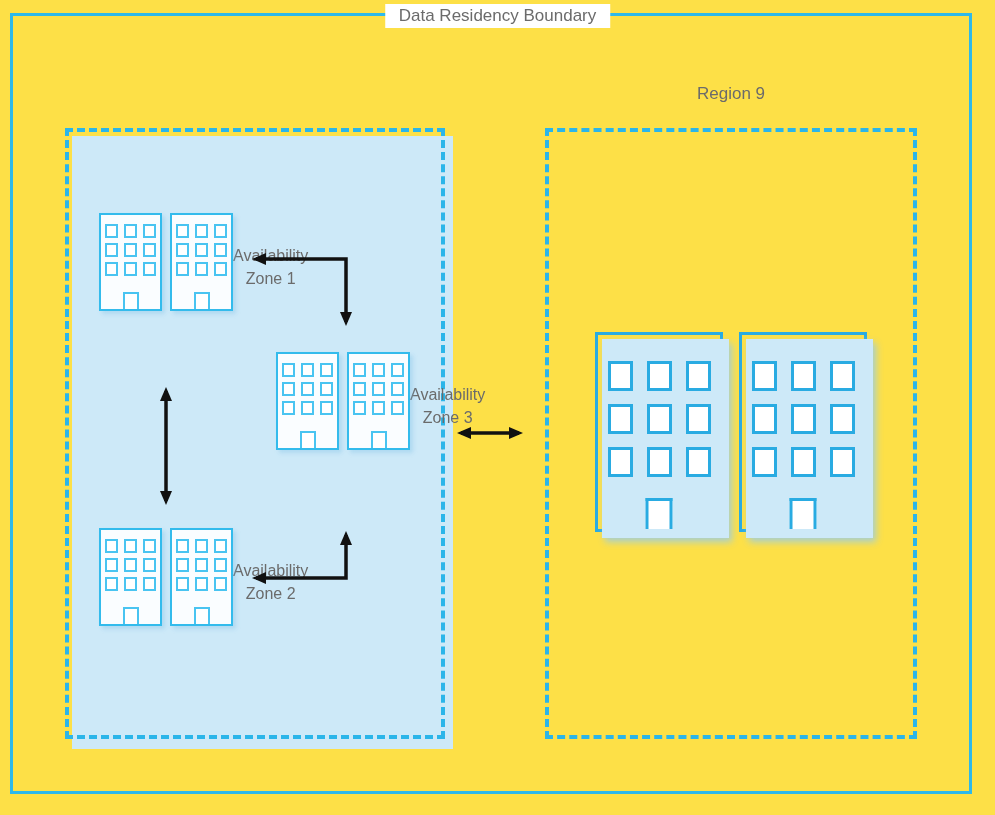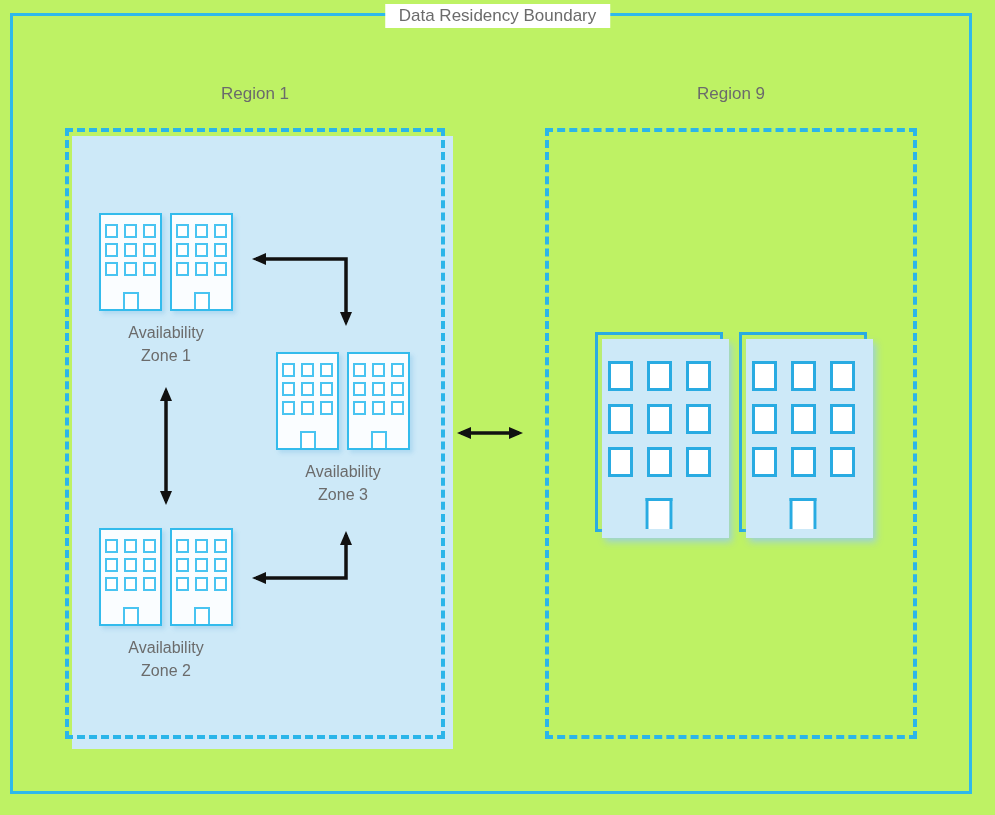--- a/index.html
+++ b/index.html
@@ -1,17 +1,17 @@
 <!DOCTYPE html>
 <html><head>
 <meta charset="utf-8">
 <style>
   html,body { margin:0; padding:0; background:#ffffff; }
   .canvas {
-    position:relative; width:995px; height:815px; background:#bef264;
+    position:relative; width:995px; height:815px; background:#fde047;
     font-family:"Liberation Sans", sans-serif; overflow:hidden;
   }
   
   .outer-box {
     position:absolute; left:10px; top:13px; width:962px; height:781px;
     border:3px solid #2EB9EB; box-sizing:border-box; z-index:1;
   }
   .diagram-title {
     position:absolute; top:4px; left:50%; transform:translateX(-50%);
     background:#ffffff; padding:0 14px; font-size:17px; line-height:24px;
@@ -28,21 +28,21 @@
   .region1-fill {
     position:absolute; left:72px; top:136px; width:381px; height:613px;
     background:#CDE9F8; z-index:1;
   }
   .region-box {
     position:absolute; border:4px dashed #2BB5E9; box-sizing:border-box; z-index:2;
   }
   .region-box.r1box { left:65px; top:128px; width:380px; height:611px; }
   .region-box.r2box { left:545px; top:128px; width:372px; height:611px; }
   
-  .az { position:absolute; display:flex; flex-direction:column; align-items:center; z-index:3; }
+  .az { position:absolute; display:flex; flex-direction:row; align-items:center; z-index:3; }
   .az.az1 { left:99px;  top:213px; }
   .az.az3 { left:276px; top:352px; }
   .az.az2 { left:99px;  top:528px; }
   .brow { display:flex; gap:8px; }
   .az-label {
     margin-top:10px; font-size:16px; line-height:23px; color:#6b6b6b;
     text-align:center; white-space:pre-line;
   }
   
   .building { position:relative; box-sizing:border-box; }
@@ -81,21 +81,20 @@
   .arrows { position:absolute; left:0; top:0; width:995px; height:815px; z-index:4; pointer-events:none; }
 </style>
 </head>
 <body>
 
 <div class="canvas">
 
   <div class="outer-box"></div>
   <div class="diagram-title">Data Residency Boundary</div>
 
-  <div class="region-label r1">Region 1</div>
   <div class="region-label r2">Region 9</div>
 
   <div class="region1-fill"></div>
   <div class="region-box r1box"></div>
   <div class="region-box r2box"></div>
 
   <div class="az az1">
     <div class="brow">
       <div class="building small">
           <div class="wgrid">

